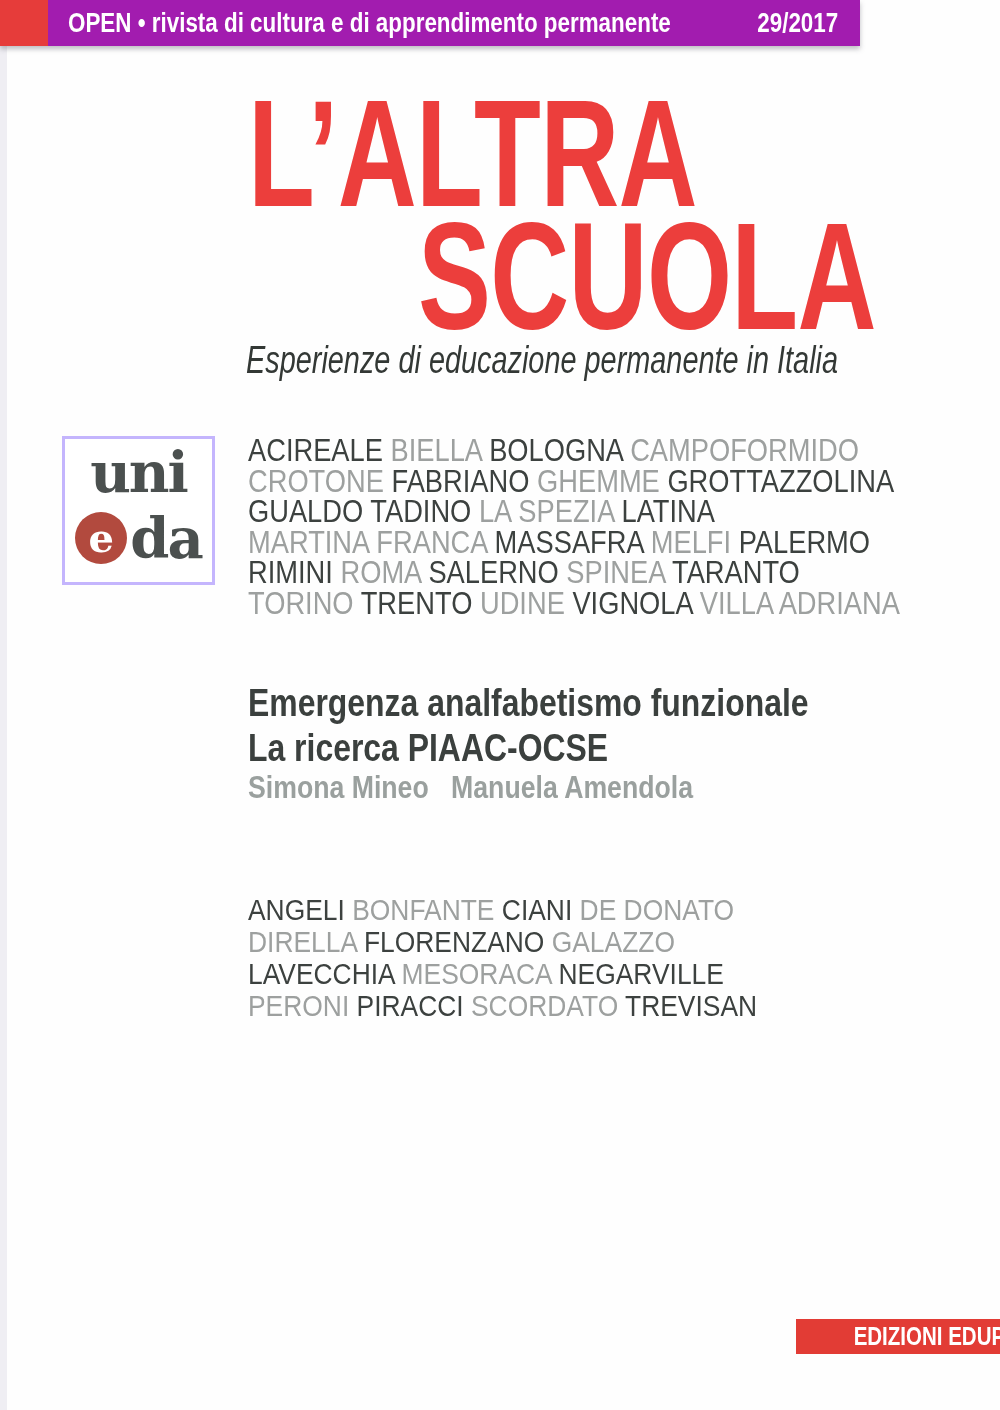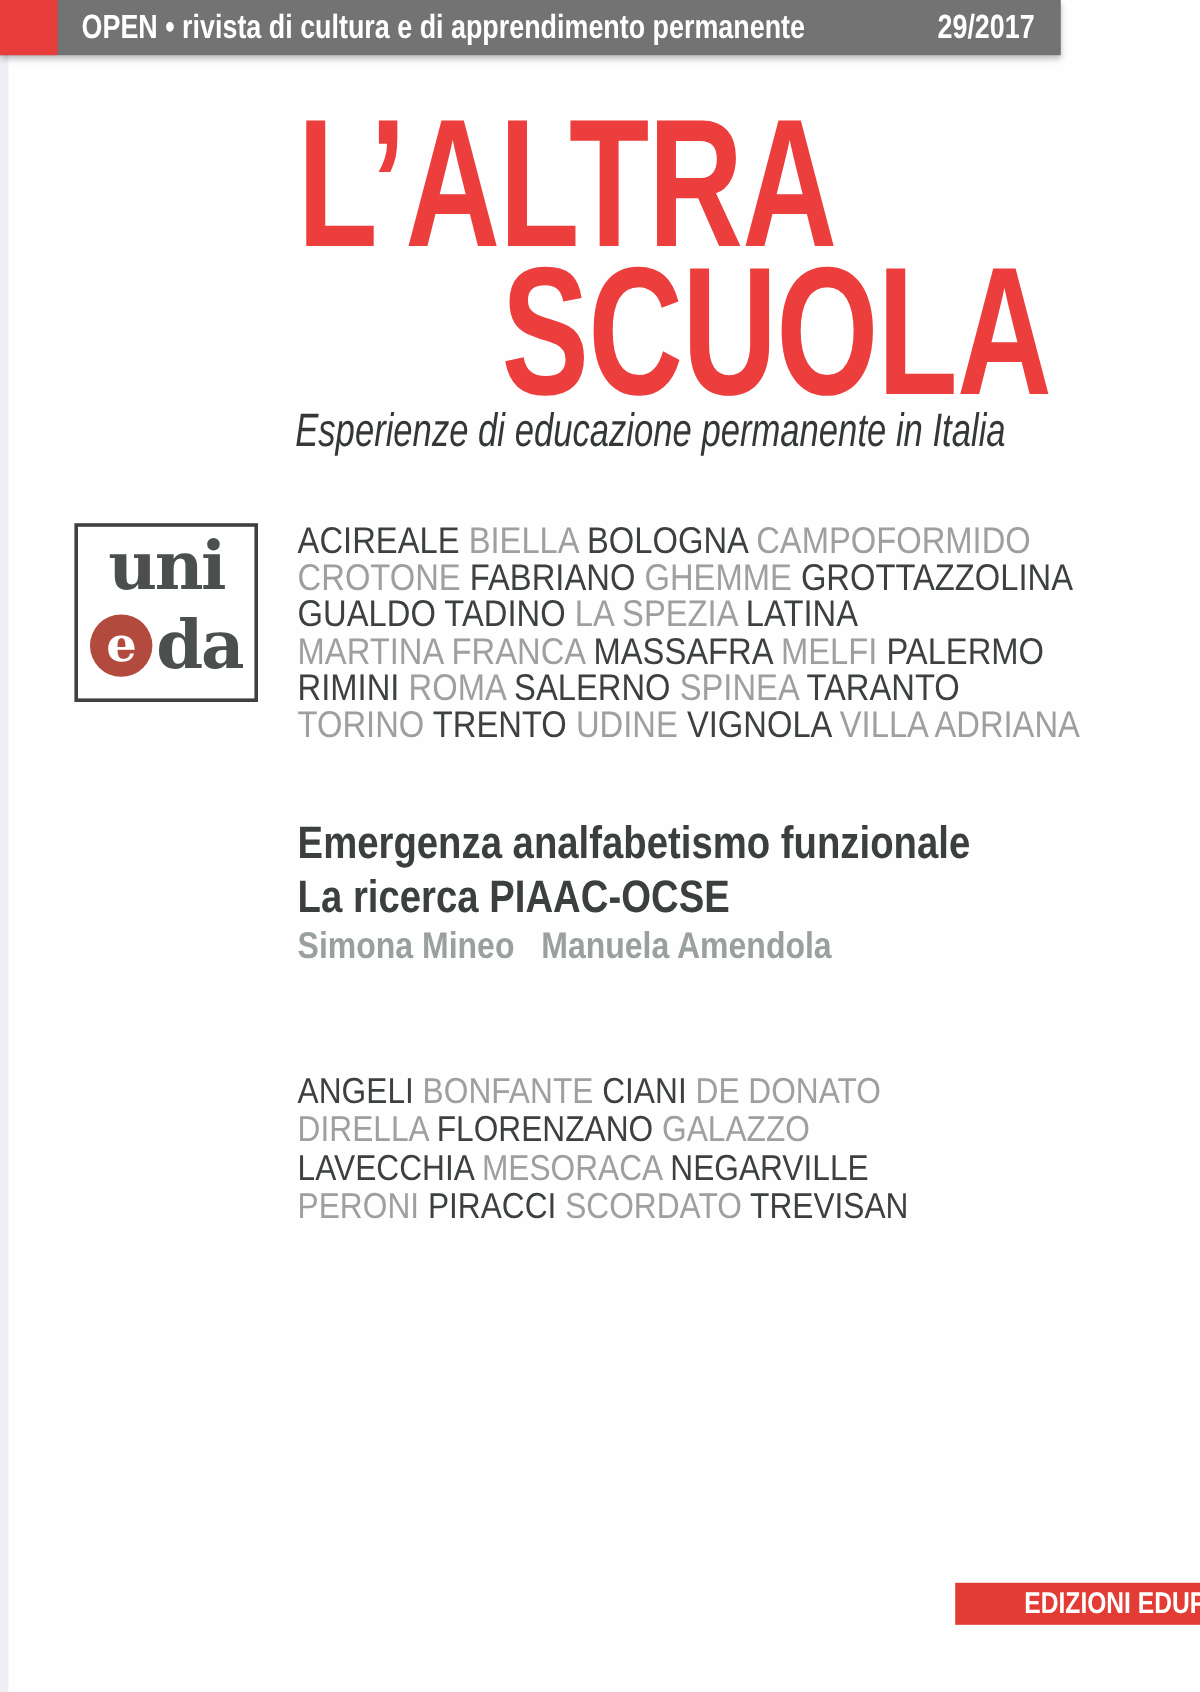--- a/index.html
+++ b/index.html
@@ -7,21 +7,21 @@
     position:relative; width:1000px; height:1410px; background:#fefefe;
     overflow:hidden; font-family:"Liberation Sans", sans-serif;
   }
   .page-edge {
     position:absolute; left:0; top:0; width:7px; height:100%;
     background:#efeef3;
   }
   
   .topbar {
     position:absolute; left:0; top:0; width:860px; height:46px;
-    background:#737373; box-shadow:0 3px 5px rgba(70,70,80,.35);padding-left:24px;
+    background:#a21caf; box-shadow:0 3px 5px rgba(70,70,80,.35);
   }
   .topbar-accent {
     position:absolute; left:0; top:0; width:48px; height:46px; background:#e63c3a;
   }
   .topbar-title {
     position:absolute; left:68px; top:0; height:46px; line-height:46px;
     color:#ffffff; font-size:28px; font-weight:bold; white-space:nowrap;
     transform:scaleX(.80); transform-origin:0 50%;
   }
   .topbar-issue {
@@ -37,21 +37,21 @@
   }
   .title-l1 { left:248px; top:77px; }
   .title-l2 { left:418px; top:200px; }
   .subtitle {
     position:absolute; left:246px; top:338px; font-size:39px; font-style:italic;
     color:#333835; white-space:nowrap; transform:scaleX(.74); transform-origin:0 0;
   }
   
   .logo {
     position:absolute; left:62px; top:436px; width:147px; height:143px;
-    border:3px solid #404040; background:#ffffff;
+    border:3px solid #c4b5fd; background:#ffffff;
     font-family:"DejaVu Serif", serif; color:#4b504f;
   }
   .logo-top {
     text-align:center; font-size:56px; line-height:60px; font-weight:bold;
     letter-spacing:-2px; margin-top:3px;
   }
   .logo-bottom {
     display:flex; justify-content:center; align-items:center; height:72px;
     font-size:56px; font-weight:bold; line-height:1; letter-spacing:-2px;
   }

